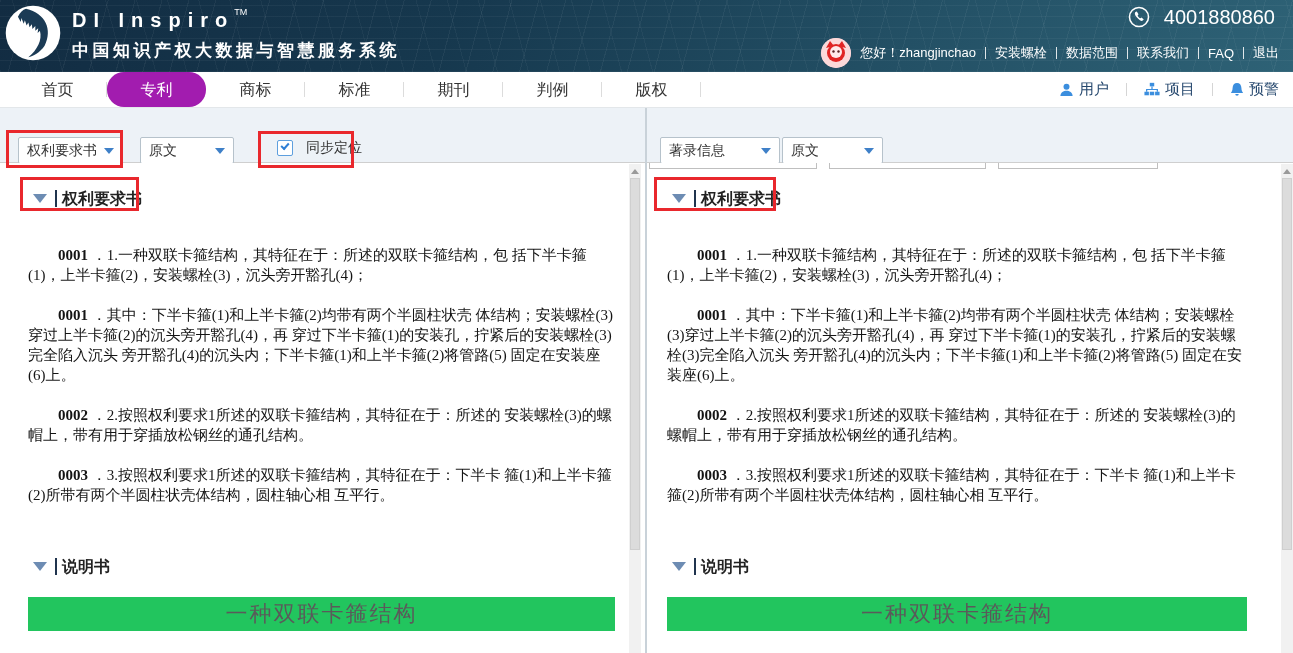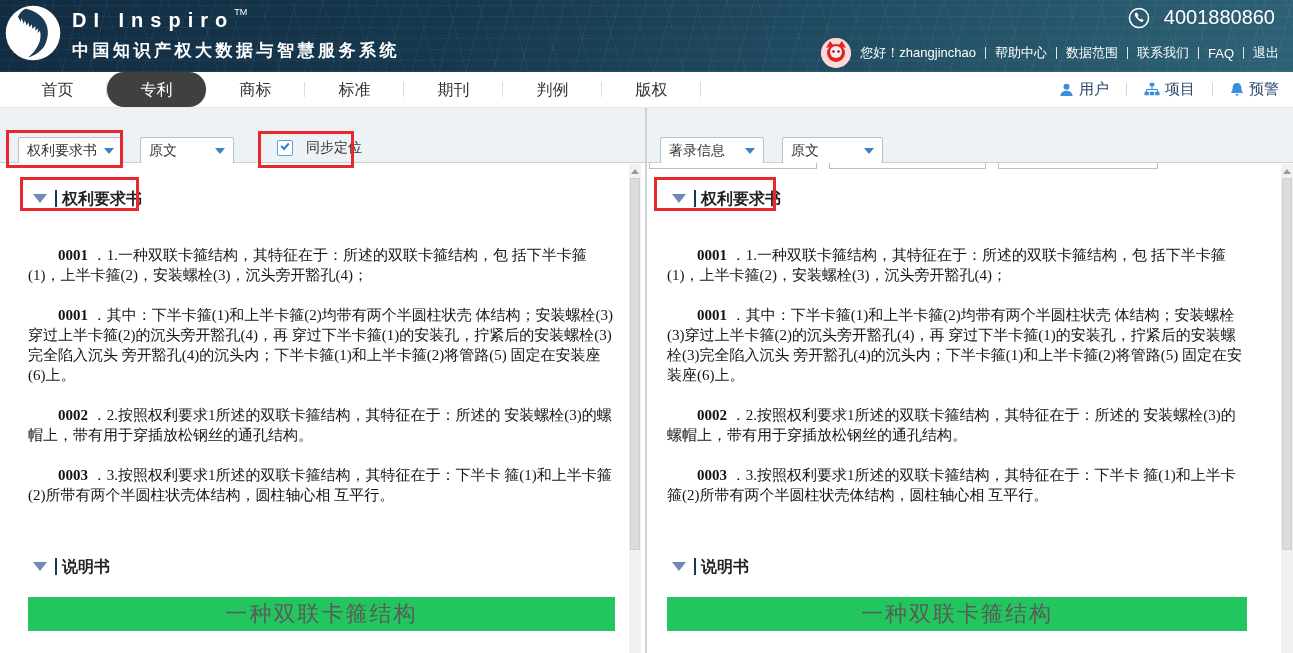--- a/index.html
+++ b/index.html
@@ -12,35 +12,35 @@
       repeating-linear-gradient(105deg, rgba(255,255,255,0.05) 0 1px, transparent 1px 26px),
       repeating-linear-gradient(75deg, rgba(255,255,255,0.04) 0 1px, transparent 1px 30px),
       repeating-linear-gradient(0deg, rgba(255,255,255,0.045) 0 1px, transparent 1px 11px),
       linear-gradient(115deg, #122c42 0%, #16384e 35%, #235065 70%, #2e6276 100%);
   }
   .logo { position:absolute; left:4px; top:4px; width:58px; height:58px; }
   .brand { position:absolute; left:72px; top:9px; color:#fff; }
   .brand-name { font-size:20px; letter-spacing:7px; font-weight:bold; }
   .brand-tm { font-size:9px; vertical-align:top; letter-spacing:0; position:relative; top:-2px; }
   .brand-sub { font-size:17px; font-weight:bold; letter-spacing:3.5px; margin-top:7px; }
-  .phone-wrap { position:absolute; right:18px; top:6px; color:#fff; display:flex; align-items:flex-end; gap:14px; }
+  .phone-wrap { position:absolute; right:18px; top:6px; color:#fff; display:flex; align-items:flex-start; gap:14px; }
   .phone-num { font-size:20px; }
   .userbar { position:absolute; right:14px; top:38px; display:flex; align-items:center; gap:9px;
              color:#fff; font-size:13px; }
   .avatar { width:30px; height:30px; border-radius:50%; overflow:hidden; background:#f9c9cf; flex:0 0 30px; }
   .userbar .sep { border-left:1px solid rgba(255,255,255,.85); height:12px; display:inline-block; }
   .userbar a { color:#fff; text-decoration:none; }
 
   
   .nav { position:absolute; left:0; top:72px; width:1293px; height:35px; background:#fff; }
   .tabs { display:flex; height:35px; list-style:none;padding-left:8px; }
   .tab { position:relative; width:99px; text-align:center; line-height:35px; font-size:16px;
          color:#333; cursor:pointer; }
   .tab::after { content:""; position:absolute; right:0; top:10px; height:15px; border-right:1px solid #dcdcdc; }
-  .tab.active { background:#404040; color:#fff;border-radius:17px; }
+  .tab.active { background:#a21caf; color:#fff;border-radius:17px; }
   .tab.active::after { display:none; }
   .nav-right { position:absolute; right:14px; top:0; height:35px; display:flex; align-items:center; gap:17px; }
   .nav-right .item { display:flex; align-items:center; gap:5px; font-size:15px; color:#26486e; cursor:pointer; }
   .nav-right .sep { border-left:1px solid #d5d5d5; height:13px; }
 
   
   .toolbar { position:absolute; left:0; top:107px; width:1293px; height:56px;
              background:#edf2f7; border-top:1px solid #e3e7ea; border-bottom:1px solid #cfcfcf; }
   .dropdown { position:absolute; top:29px; height:27px; background:#fff; border:1px solid #b6c2cb;
               border-radius:2px; display:flex; align-items:center; justify-content:space-between;
@@ -133,21 +133,21 @@
         <path d="M5 10 L9 3 L13 8 Z" fill="#e02424"></path>
         <path d="M25 10 L21 3 L17 8 Z" fill="#e02424"></path>
         <circle cx="15" cy="15" r="9" fill="#e02424"></circle>
         <circle cx="15" cy="14" r="6" fill="#ffe9ea"></circle>
         <circle cx="12.5" cy="13.5" r="1.2" fill="#5a2323"></circle>
         <circle cx="17.5" cy="13.5" r="1.2" fill="#5a2323"></circle>
       </svg>
     </span>
     <span>您好！zhangjinchao</span>
     <span class="sep"></span>
-    <a>帮助中心</a>
+    <a>安装螺栓</a>
     <span class="sep"></span>
     <a>数据范围</a>
     <span class="sep"></span>
     <a>联系我们</a>
     <span class="sep"></span>
     <a>FAQ</a>
     <span class="sep"></span>
     <a>退出</a>
   </div>
 </div>
@@ -207,21 +207,21 @@
     <span>原文</span>
     <i class="caret"></i>
   </div>
   <div class="checkbox-wrap">
     <span class="checkbox">
         <span class="tick"></span>
       </span>
     <span class="checkbox-label">同步定位</span>
   </div>
 
-  <div class="dropdown" style="left:660px; width:104px;">
+  <div class="dropdown" style="left:660px; width:120px;">
     <span>著录信息</span>
     <i class="caret"></i>
   </div>
   <div class="dropdown" style="left:782px; width:101px;">
     <span>原文</span>
     <i class="caret"></i>
   </div>
 </div>
 
 <div class="pane-divider"></div>

